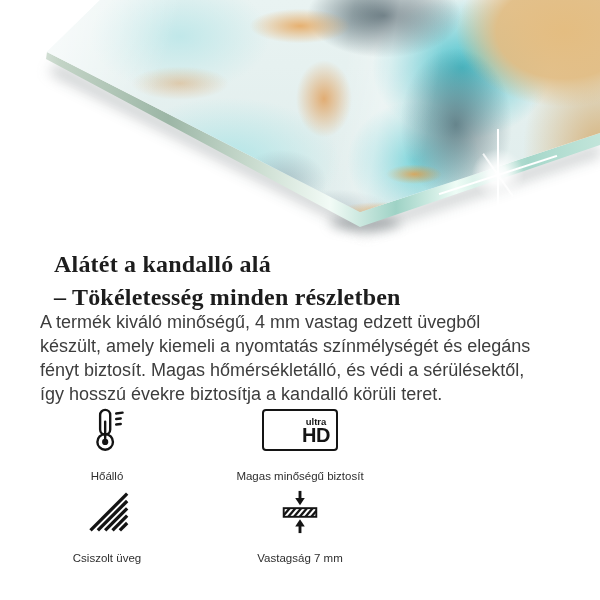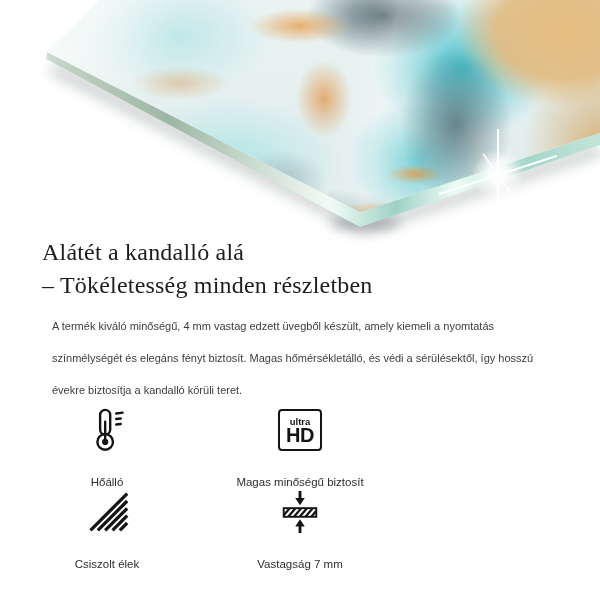--- a/index.html
+++ b/index.html
@@ -49,34 +49,34 @@
   .sparkle i{position:absolute;display:block;background:#fff;filter:blur(.6px);}
   .sparkle .glow{position:absolute;left:-30px;top:-30px;width:60px;height:60px;border-radius:50%;
     background:radial-gradient(circle,rgba(255,255,255,1) 0%,rgba(255,255,255,.85) 22%,rgba(255,255,255,0) 62%);}
   .sparkle .ray-v{left:-1px;top:-46px;width:2px;height:96px;}
   .sparkle .ray-edge{left:-62px;top:-1px;width:124px;height:2px;transform:rotate(-18deg);}
   .sparkle .ray-d{left:-26px;top:-1px;width:52px;height:2px;transform:rotate(55deg);opacity:.8;}
 
   
   .heading{position:absolute;left:42px;top:236px;font-family:"Liberation Serif",serif;
     font-size:24px;line-height:33px;color:#1d1d1d;letter-spacing:.2px;}
-  .desc{position:absolute;left:52px;top:310px;width:502px;font-size:11px;line-height:32px;
+  .desc{position:absolute;left:40px;top:310px;width:502px;font-size:18px;line-height:24px;
     color:#3d3d3d;}
 
   
   .feat-row{position:absolute;left:12px;width:576px;display:grid;
     grid-template-columns:190px 196px 190px;}
   .feat-row.r1{top:404px;}
   .feat-row.r2{top:486px;}
   .feat{display:flex;flex-direction:column;align-items:center;}
   .feat .icon-wrap{height:52px;display:flex;align-items:center;justify-content:center;}
-  .feat .label{margin-top:20px;font-size:11.5px;color:#2e2e2e;white-space:nowrap;}
+  .feat .label{margin-top:14px;font-size:11.5px;color:#2e2e2e;white-space:nowrap;}
   .feat svg{display:block;}
   .hd-box{width:40px;height:38px;border:2.5px solid #141414;border-radius:4px;
-    display:flex;flex-direction:column;align-items:center;justify-content:center;color:#141414;}
+    display:flex;flex-direction:column;align-items:center;justify-content:center;color:#141414;padding-left:32px;}
   .hd-box .t{font-size:9.5px;font-weight:700;line-height:10px;}
   .hd-box .b{font-size:20px;font-weight:700;line-height:16px;letter-spacing:-.5px;}
 </style>
 </head>
 <body>
 
 <div class="page">
 
   <div class="glass-scene">
     <div class="edge-shadow left"></div>
@@ -86,21 +86,21 @@
     <div class="glass-surface"></div>
     <div class="glass-fade"></div>
     <div class="sparkle">
       <span class="glow"></span>
         <i class="ray-v"></i>
         <i class="ray-edge"></i>
         <i class="ray-d"></i>
     </div>
   </div>
 
-  <h1 class="heading" style="margin:0;font-weight:400;">
+  <h1 class="heading" style="margin:12px;font-weight:700;">
     <span style="display:block">Alátét a kandalló alá</span>
     <span style="display:block">– Tökéletesség minden részletben</span>
   </h1>
 
   <p class="desc" style="margin:0">A termék kiváló minőségű, 4 mm vastag edzett üvegből készült, amely kiemeli a nyomtatás színmélységét és elegáns fényt biztosít. Magas hőmérsékletálló, és védi a sérülésektől, így hosszú évekre biztosítja a kandalló körüli teret.</p>
 
   <div class="feat-row r1">
 
     <div class="feat">
       <div class="icon-wrap">
@@ -135,21 +135,21 @@
     <div class="feat">
       <div class="icon-wrap">
         <svg width="46" height="44" viewBox="0 0 48 48" stroke="#141414" stroke-width="3.6">
           <line x1="6" y1="44" x2="46" y2="4"></line>
           <line x1="14" y1="44" x2="46" y2="12"></line>
           <line x1="22" y1="44" x2="46" y2="20"></line>
           <line x1="30" y1="44" x2="46" y2="28"></line>
           <line x1="38" y1="44" x2="46" y2="36"></line>
         </svg>
       </div>
-      <span class="label">Csiszolt élek</span>
+      <span class="label">Csiszolt üveg</span>
     </div>
 
     <div class="feat">
       <div class="icon-wrap">
         <svg width="46" height="48" viewBox="0 0 48 48" fill="none" stroke="#141414">
           <defs>
               <clipPath id="barClip">
                 <rect x="7" y="20" width="34" height="9"></rect>
               </clipPath>
             </defs>

